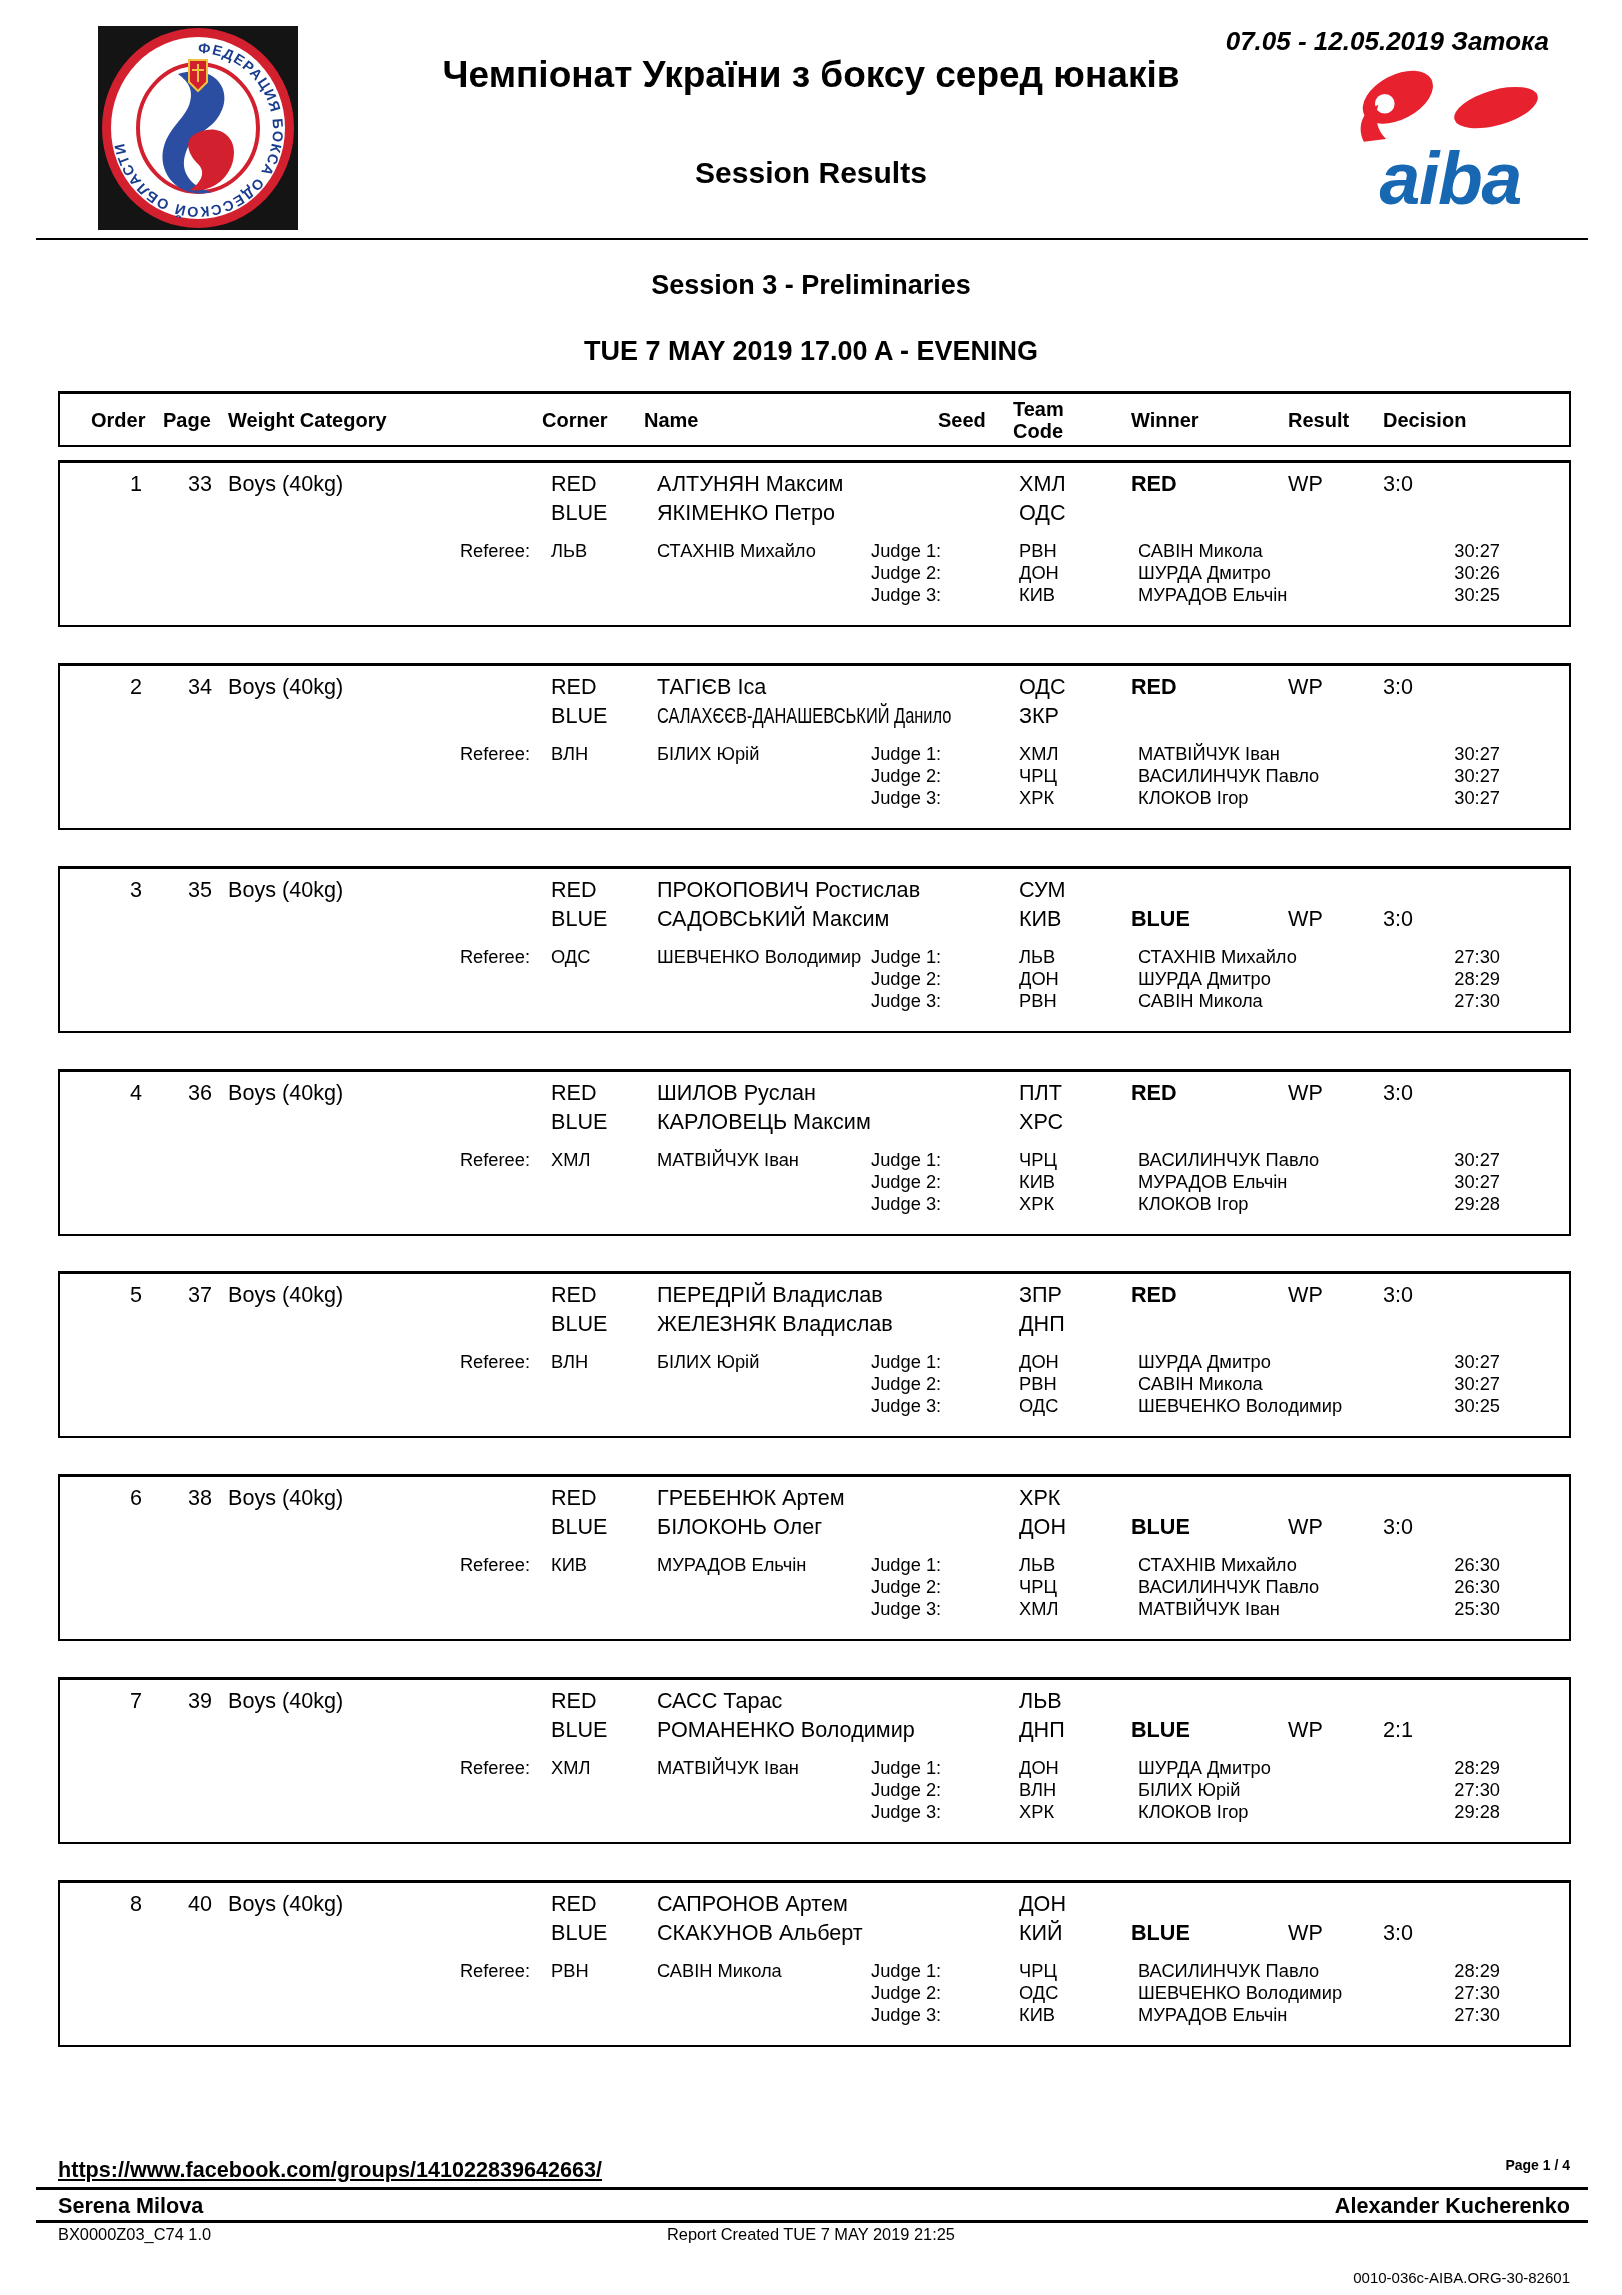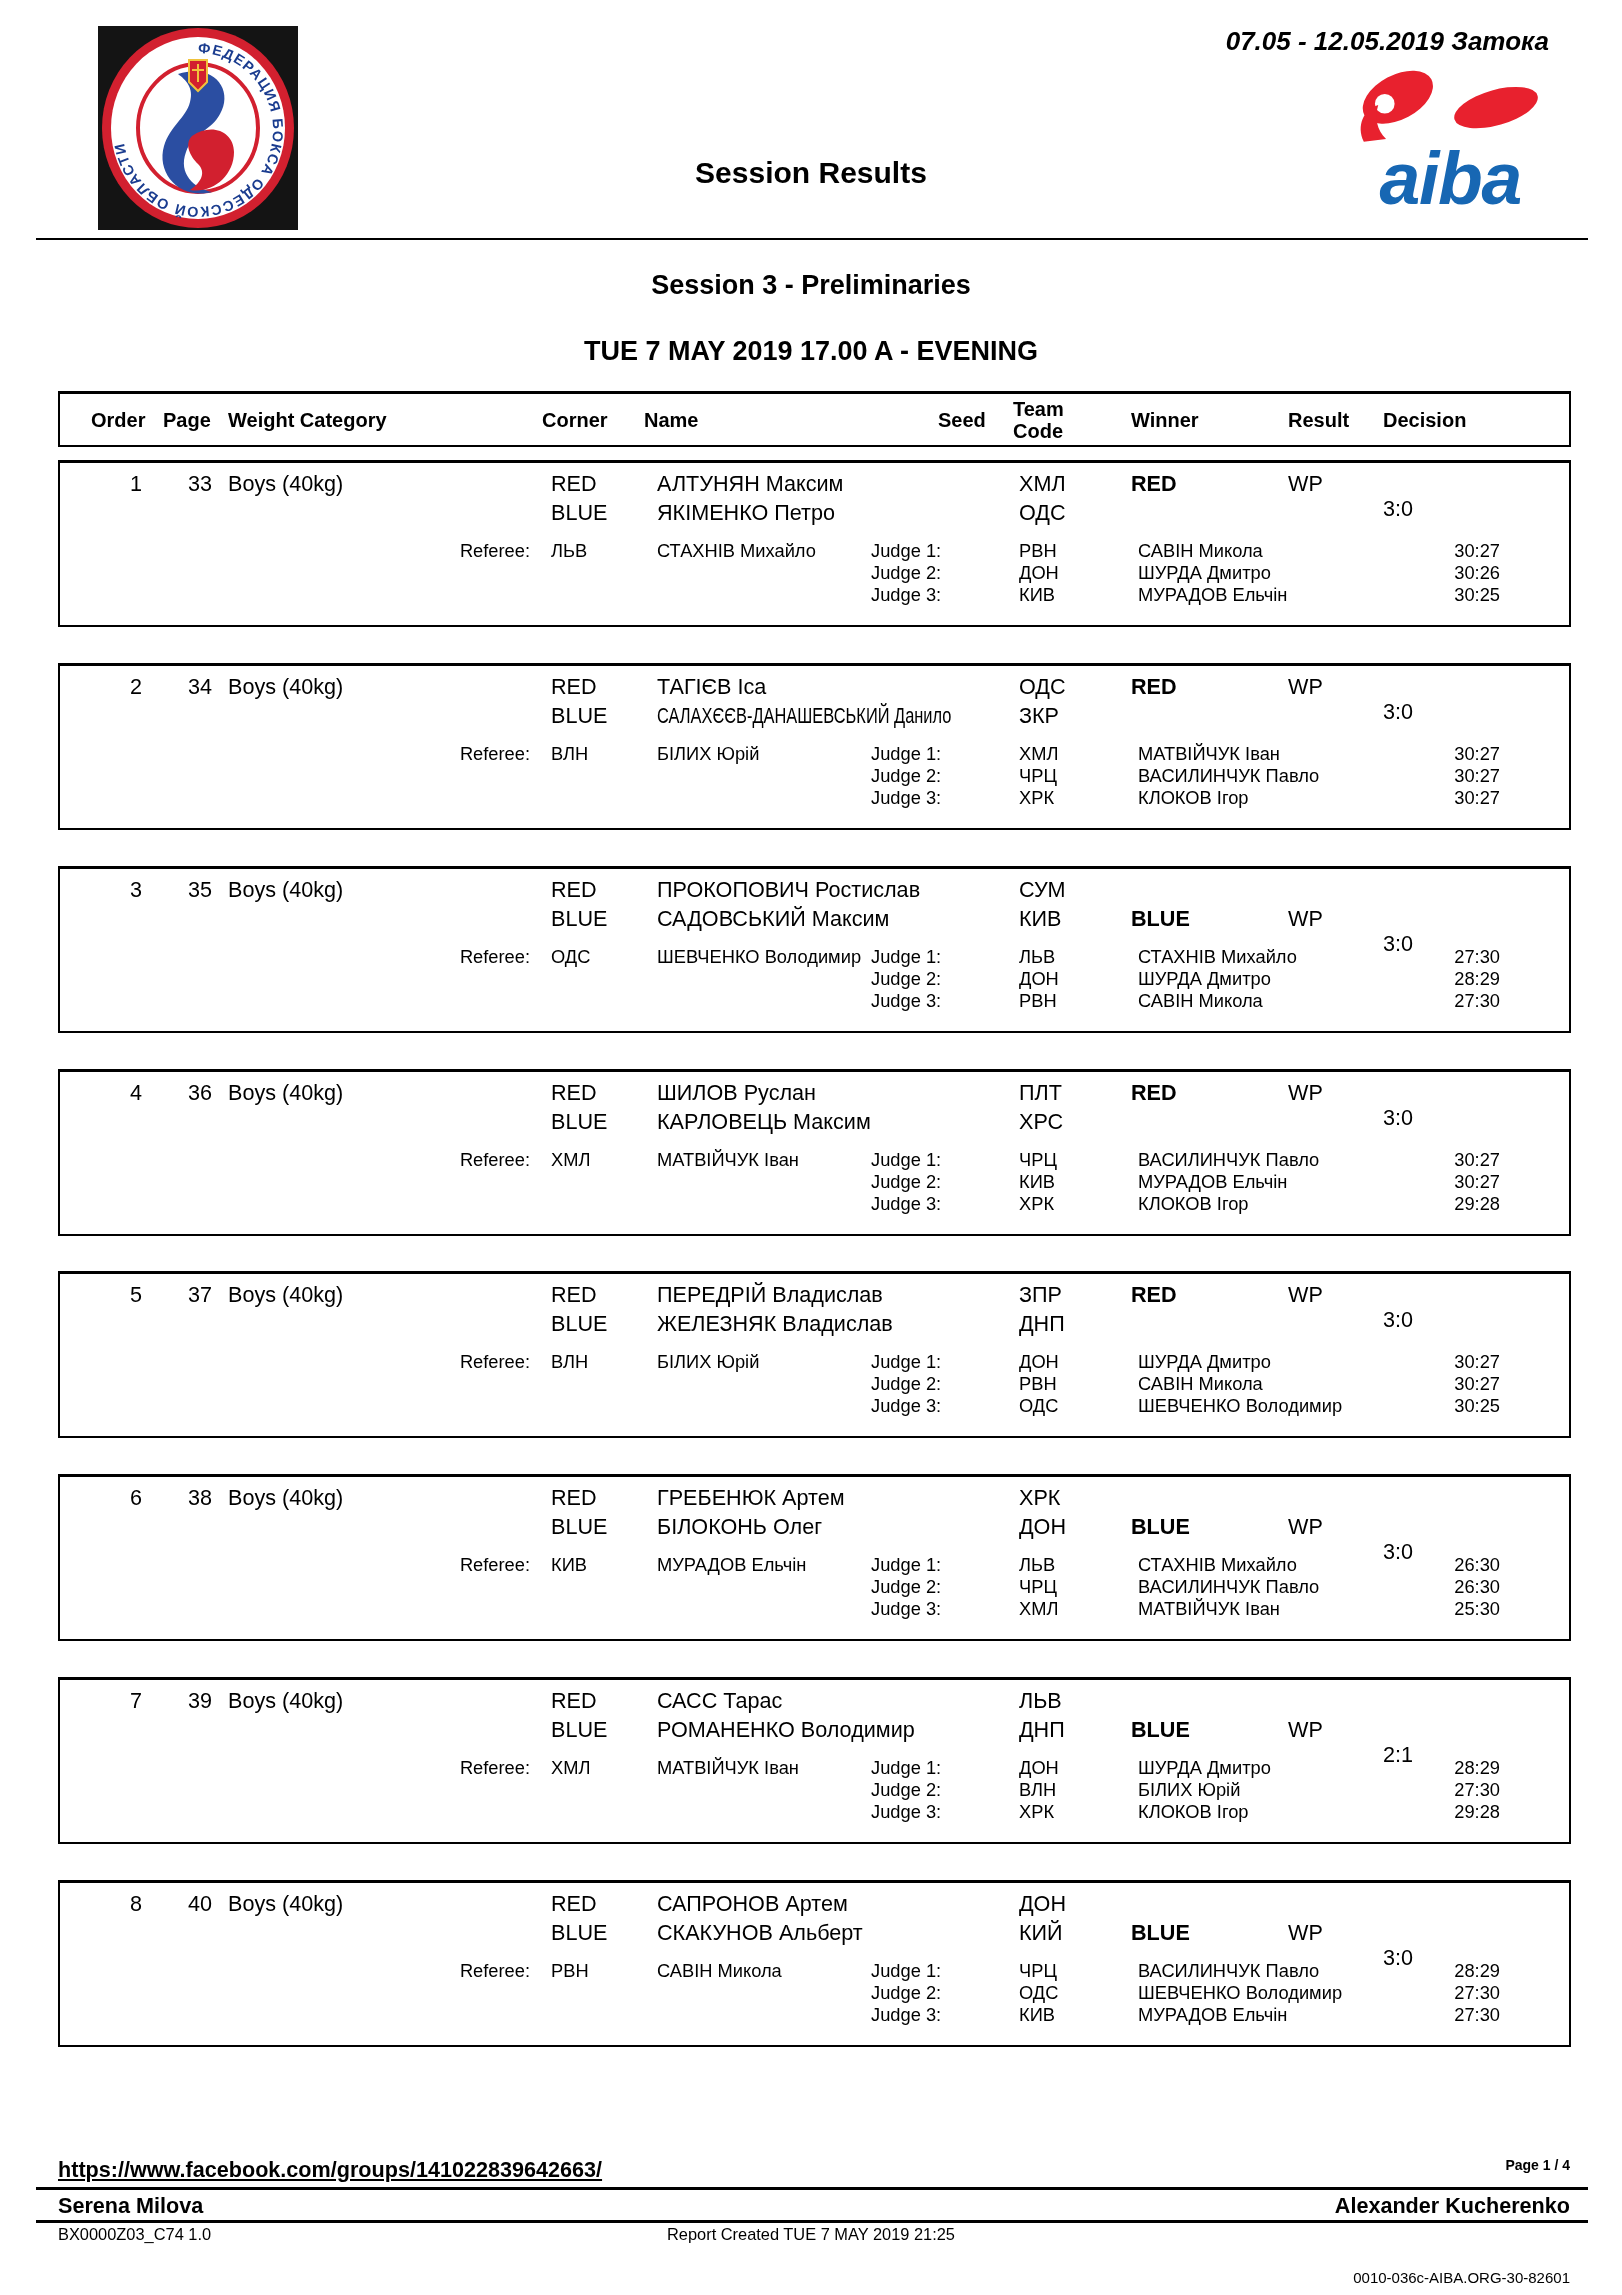--- a/index.html
+++ b/index.html
@@ -47,21 +47,21 @@
   .j3-row{top:119px;}
   .c{position:absolute;white-space:nowrap;}
   .c-order{left:56px;width:26px;text-align:right;}
   .c-bout{left:128px;}
   .c-weight{left:168px;}
   .c-corner{left:491px;}
   .c-name{left:597px;}
   .c-team{left:959px;}
   .c-winner{left:1071px;font-weight:bold;}
   .c-result{left:1228px;}
-  .c-decision{left:1323px;margin-top:25px;}
+  .c-decision{left:1323px;}
   .c-reflabel{left:327px;width:143px;text-align:right;}
   .c-jlabel{left:811px;width:131px;text-align:left;}
   .c-jname{left:1078px;}
   .c-score{left:1341px;width:99px;text-align:right;}
   .narrow{display:inline-block;transform:scaleX(0.76);transform-origin:0 50%;}
   
   .fb-url{left:58px;top:2157px;font-size:21.6px;font-weight:bold;text-decoration:underline;color:#000;}
   .page-num{right:52px;top:2157px;font-size:14px;font-weight:bold;}
   .foot-rule1{left:36px;top:2187px;width:1552px;height:3.3px;background:#000;}
   .sig-left{left:58px;top:2193px;font-size:21.6px;font-weight:bold;}
@@ -88,20 +88,21 @@
         <textPath href="#logo-text-circle">ФЕДЕРАЦИЯ БОКСА ОДЕССКОЙ ОБЛАСТИ</textPath>
       </text>
       <ellipse cx="50" cy="51" rx="30" ry="32" fill="#ffffff" stroke="#d2202f" stroke-width="2"></ellipse>
       <path d="M40,24 C58,18 68,32 61,44 C57,52 47,54 44,63 C40,74 48,81 57,83 C41,87 29,74 33,60 C36,50 44,46 46,38 C48,31 44,27 40,24 Z" fill="#2b4ea2"></path>
       <path d="M47,55 C57,48 68,53 68,63 C68,75 57,84 46,82 C52,78 54,73 50,69 C46,65 43,59 47,55 Z" fill="#d2202f"></path>
       <path d="M45.5,17 h9 v11 l-4.5,4.5 l-4.5,-4.5 Z" fill="#d2202f" stroke="#f0c33c" stroke-width="1"></path>
       <path d="M50,19 v9 M47,22 h6" stroke="#f0c33c" stroke-width="1" fill="none"></path>
     </svg>
   </div>
 
+  <div class="abs doc-title">Чемпіонат України з боксу серед юнаків</div>
   <div class="abs doc-subtitle">Session Results</div>
   <div class="abs date-loc">07.05 - 12.05.2019 Затока</div>
 
   <div class="abs aiba-logo">
     <svg width="250" height="156" viewBox="0 0 382 238" xmlns="http://www.w3.org/2000/svg">
       <ellipse cx="148" cy="52" rx="58" ry="34" fill="#e8212e" transform="rotate(-28 148 52)"></ellipse>
       <circle cx="128" cy="62" r="15" fill="#ffffff"></circle>
       <path d="M96,120 C84,96 96,70 118,64 C112,84 116,102 130,116 Z" fill="#e8212e"></path>
       <ellipse cx="298" cy="68" rx="66" ry="27" fill="#e8212e" transform="rotate(-16 298 68)"></ellipse>
       <text x="120" y="215" font-size="112" font-weight="bold" font-style="italic" fill="#1767b3" font-family="Liberation Sans, DejaVu Sans, sans-serif" letter-spacing="-2">aiba</text>

